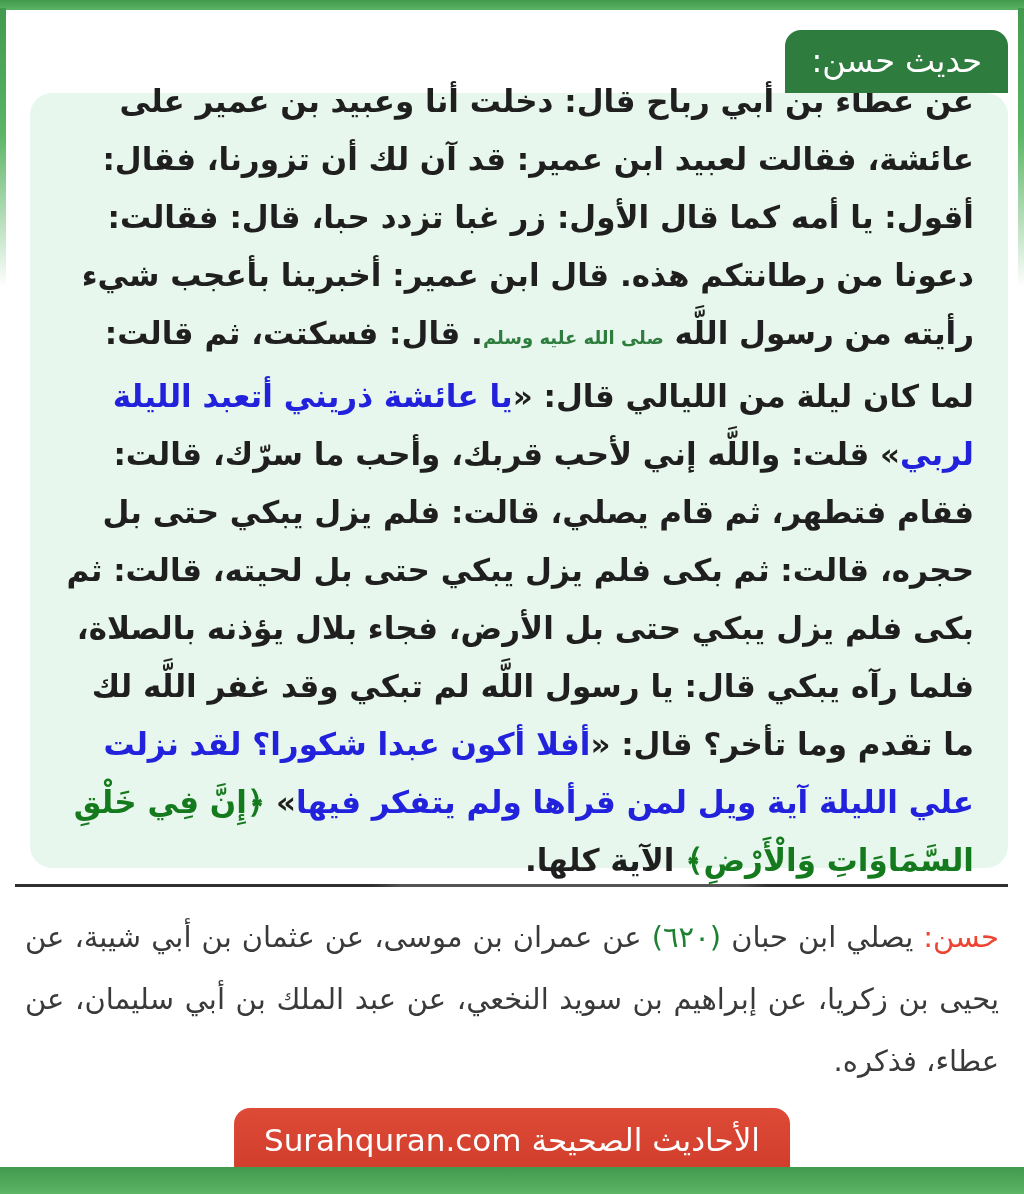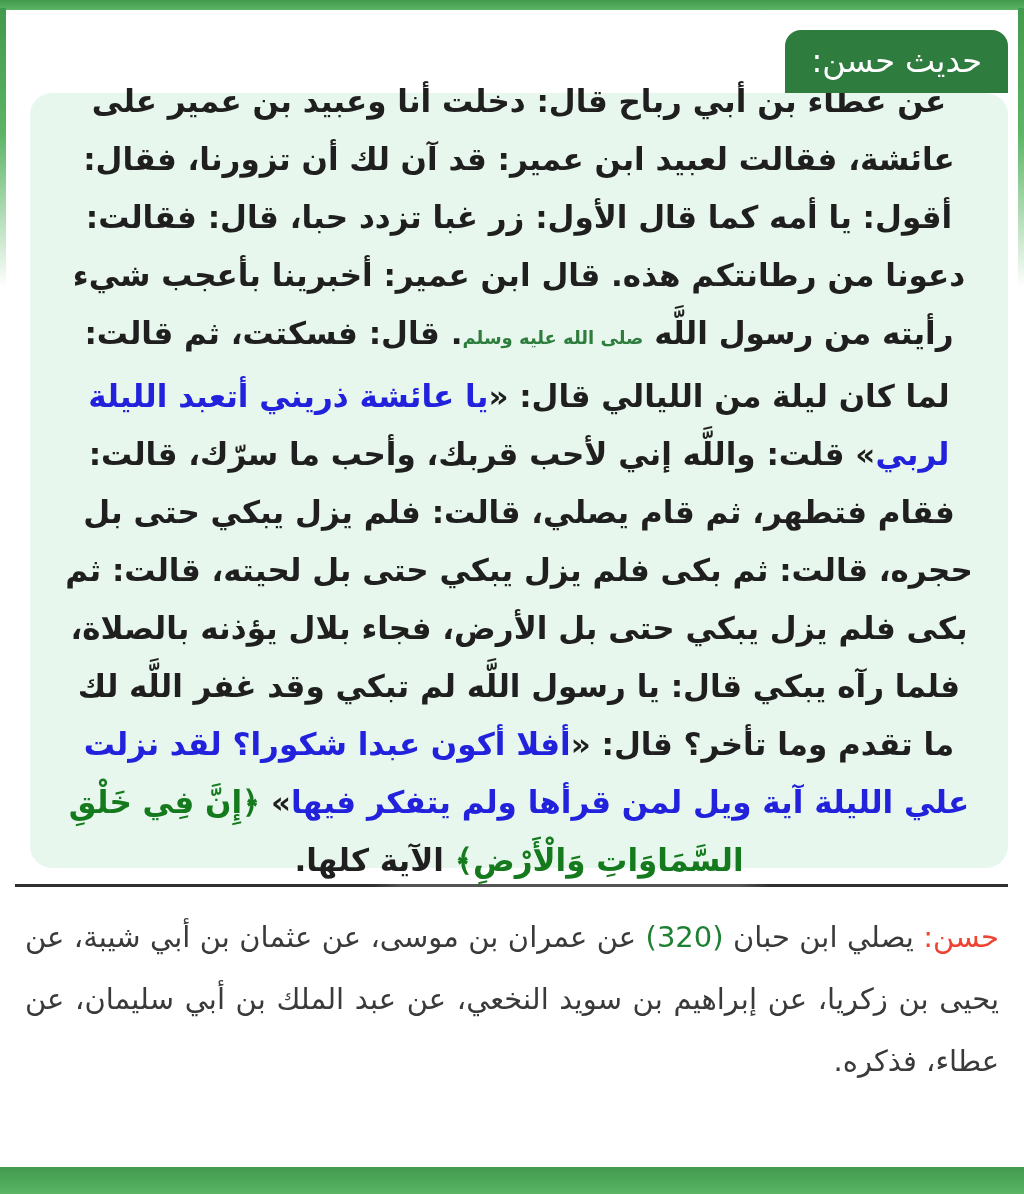--- a/index.html
+++ b/index.html
@@ -55,21 +55,21 @@
   .hadith-box{
     position:absolute;top:93px;left:30px;right:16px;height:775px;
     background:var(--box_bg);
     border-radius:22px;
     display:flex;align-items:center;justify-content:center;
     padding:8px 34px;
     z-index:1;
   }
   .hadith-text{
     direction:rtl;
-    text-align:center;
+    text-align:right;
     font-size:31px;font-weight:700;
     line-height:58px;
     color:var(--text_dark);
     width:100%;
   }
   .separator{
     position:absolute;top:884px;left:15px;right:16px;height:3px;border:0;
     background:linear-gradient(90deg,#303030 0%,#303030 36%,#545454 39%,#545454 73%,#303030 76%,#303030 100%);
   }
   .takhrij{
@@ -112,18 +112,19 @@
   <div class="edge-strip right"></div>
 
   <div class="grade-label">حديث حسن:</div>
 
   <div class="hadith-box">
     <p class="hadith-text"><span>عن عطاء بن أبي رباح قال: دخلت أنا وعبيد بن عمير على عائشة، فقالت لعبيد ابن عمير: قد آن لك أن تزورنا، فقال: أقول: يا أمه كما قال الأول: زر غبا تزدد حبا، قال: فقالت: دعونا من رطانتكم هذه. قال ابن عمير: أخبرينا بأعجب شيء رأيته من رسول اللَّه </span><span class="seg-sws">صلى الله عليه وسلم</span><span>. قال: فسكتت، ثم قالت: لما كان ليلة من الليالي قال: «</span><span class="seg-blue">يا عائشة ذريني أتعبد الليلة لربي</span><span>» قلت: واللَّه إني لأحب قربك، وأحب ما سرّك، قالت: فقام فتطهر، ثم قام يصلي، قالت: فلم يزل يبكي حتى بل حجره، قالت: ثم بكى فلم يزل يبكي حتى بل لحيته، قالت: ثم بكى فلم يزل يبكي حتى بل الأرض، فجاء بلال يؤذنه بالصلاة، فلما رآه يبكي قال: يا رسول اللَّه لم تبكي وقد غفر اللَّه لك ما تقدم وما تأخر؟ قال: «</span><span class="seg-blue">أفلا أكون عبدا شكورا؟ لقد نزلت علي الليلة آية ويل لمن قرأها ولم يتفكر فيها</span><span>» </span><span class="seg-qgreen">﴿إِنَّ فِي خَلْقِ السَّمَاوَاتِ وَالْأَرْضِ﴾</span><span> الآية كلها.</span></p>
   </div>
 
   <hr class="separator">
 
-  <p class="takhrij"><span class="seg-red">حسن:</span><span> يصلي ابن حبان </span><span class="seg-green">(320)</span><span> عن عمران بن موسى، عن عثمان بن أبي شيبة، عن يحيى بن زكريا، عن إبراهيم بن سويد النخعي، عن عبد الملك بن أبي سليمان، عن عطاء، فذكره.</span></p>
+  <p class="takhrij"><span class="seg-red">حسن:</span><span> يصلي ابن حبان </span><span class="seg-green">(٦٢٠)</span><span> عن عمران بن موسى، عن عثمان بن أبي شيبة، عن يحيى بن زكريا، عن إبراهيم بن سويد النخعي، عن عبد الملك بن أبي سليمان، عن عطاء، فذكره.</span></p>
 
+  <div class="site-banner">الأحاديث الصحيحة Surahquran.com</div>
 
   <div class="bottom-bar"></div>
 
 </div>
 
 </body></html>

